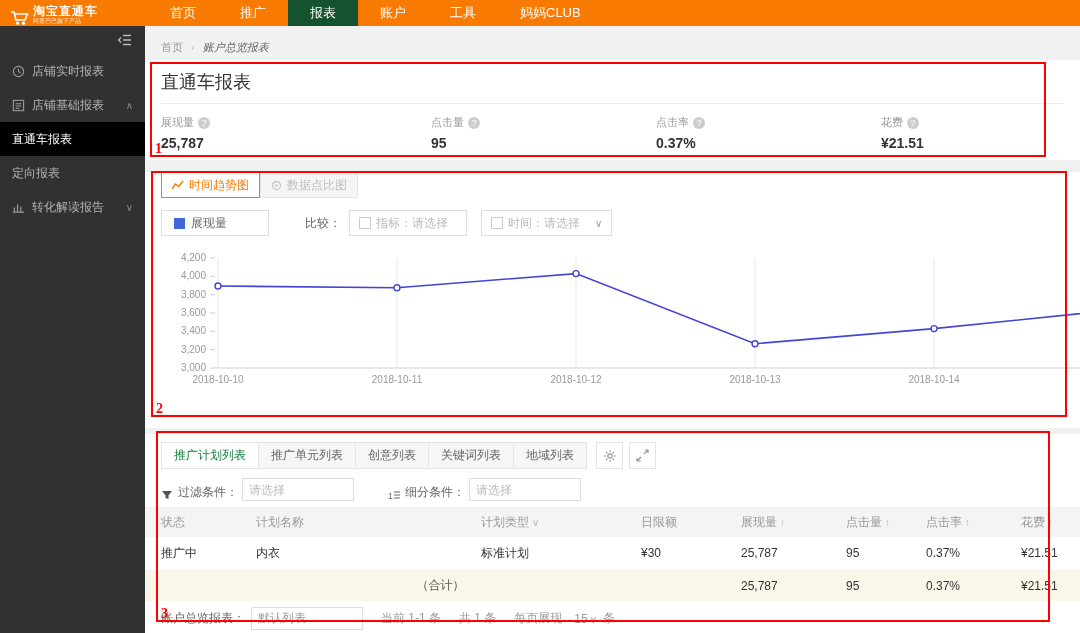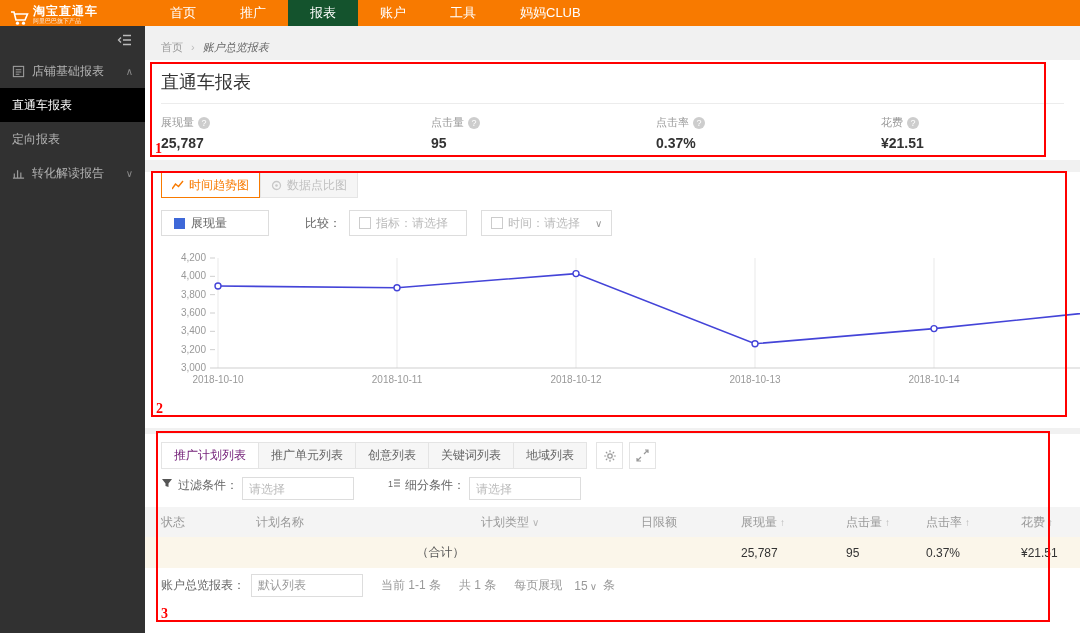--- a/index.html
+++ b/index.html
@@ -60,25 +60,25 @@
   .cmp-box + .cmp-box { margin-left:14px; }
   .cb { width:12px; height:12px; border:1px solid #ccc; background:#fff; display:inline-block; }
   .caret { color:#999; font-size:10px; margin-left:10px; }
   #trend-svg { margin-top:12px; }
   #trend-svg text { font-size:10px; fill:#999; font-family:inherit; }
 
   
   .table-card { top:408px; height:200px; padding-top:8px; }
   .ttabs { margin-left:16px; display:flex; align-items:center; }
   .ttab { height:27px; display:flex; align-items:center; padding:0 12px; border:1px solid #e4e4e4; background:#f6f6f6; color:#666; margin-right:-1px; cursor:pointer; white-space:nowrap; }
-  .ttab.active { background:#fff; color:#701a75; }
+  .ttab.active { background:#fff; color:#15803d; }
   .icon-btn { width:27px; height:27px; border:1px solid #e4e4e4; background:#fff; display:flex; align-items:center; justify-content:center; cursor:pointer; }
   .icon-btn.gear { margin-left:10px; }
   .icon-btn.expand { margin-left:6px; }
-  .filters { margin:8px 16px 0; height:24px; display:flex; align-items:flex-start; color:#666; }
+  .filters { margin:8px 16px 0; height:24px; display:flex; align-items:flex-end; color:#666; }
   .filters .flabel { margin:0 4px 0 5px; }
   .sel-input { width:112px; height:23px; border:1px solid #ddd; padding:0 6px; font-size:12px; color:#999; font-family:inherit; background:#fff; }
   .sel-input::placeholder { color:#bbb; }
   .seg-icon { margin-left:34px; }
   table { width:935px; border-collapse:collapse; table-layout:fixed; margin-top:6px; font-size:12px; }
   th { background:#f4f4f4; font-weight:normal; color:#999; height:30px; text-align:left; padding-left:16px; white-space:nowrap; }
   td { height:33px; padding-left:16px; color:#333; white-space:nowrap; }
   .data-row td { border-bottom:1px solid #f3f3f3; }
   .hcaret,.sort { color:#b5b5b5; margin-left:3px; font-size:10px; }
   .sum-row td { background:#fbf6ea; height:31px; }
@@ -119,20 +119,27 @@
   </nav>
 </header>
 
 <aside class="sidebar">
   <div class="side-top">
     <span class="collapse-btn">
       <svg width="15" height="12" viewBox="0 0 15 12" fill="none" stroke="#bbb" stroke-width="1.3">
         <path d="M6 1.5h8M6 6h8M6 10.5h8M4 3.5L1.5 6L4 8.5"></path>
       </svg>
     </span>
+  </div>
+  <div class="side-item">
+    <svg width="13" height="13" viewBox="0 0 14 14">
+      <circle cx="7" cy="7" r="5.5" fill="none" stroke="#9a9a9a" stroke-width="1.2"></circle>
+      <path d="M7 4v3l2.2 1.4" fill="none" stroke="#9a9a9a" stroke-width="1.2"></path>
+    </svg>
+    <span>店铺实时报表</span>
   </div>
   <div class="side-item">
     <svg width="13" height="13" viewBox="0 0 14 14">
       <rect x="1.5" y="1.5" width="11" height="11" fill="none" stroke="#9a9a9a" stroke-width="1.2"></rect>
       <path d="M4 5h6M4 7.5h6M4 10h4" stroke="#9a9a9a" stroke-width="1.1"></path>
     </svg>
     <span>店铺基础报表</span>
     <span class="chev">∧</span>
   </div>
   <div class="side-item child active">
@@ -310,20 +317,30 @@
           <th><span>计划名称</span></th>
           <th><span>计划类型</span><span class="hcaret">∨</span></th>
           <th><span>日限额</span></th>
           <th><span>展现量</span><span class="sort">↑</span></th>
           <th><span>点击量</span><span class="sort">↑</span></th>
           <th><span>点击率</span><span class="sort">↑</span></th>
           <th><span>花费</span><span class="sort">↑</span></th>
         </tr>
       </thead>
       <tbody>
+        <tr class="data-row">
+          <td>推广中</td>
+          <td>内衣</td>
+          <td>标准计划</td>
+          <td>¥30</td>
+          <td>25,787</td>
+          <td>95</td>
+          <td>0.37%</td>
+          <td>¥21.51</td>
+        </tr>
         <tr class="sum-row">
           <td></td>
           <td colspan="2" class="sum-label">（合计）</td>
           <td></td>
           <td>25,787</td>
           <td>95</td>
           <td>0.37%</td>
           <td>¥21.51</td>
         </tr>
       </tbody>

